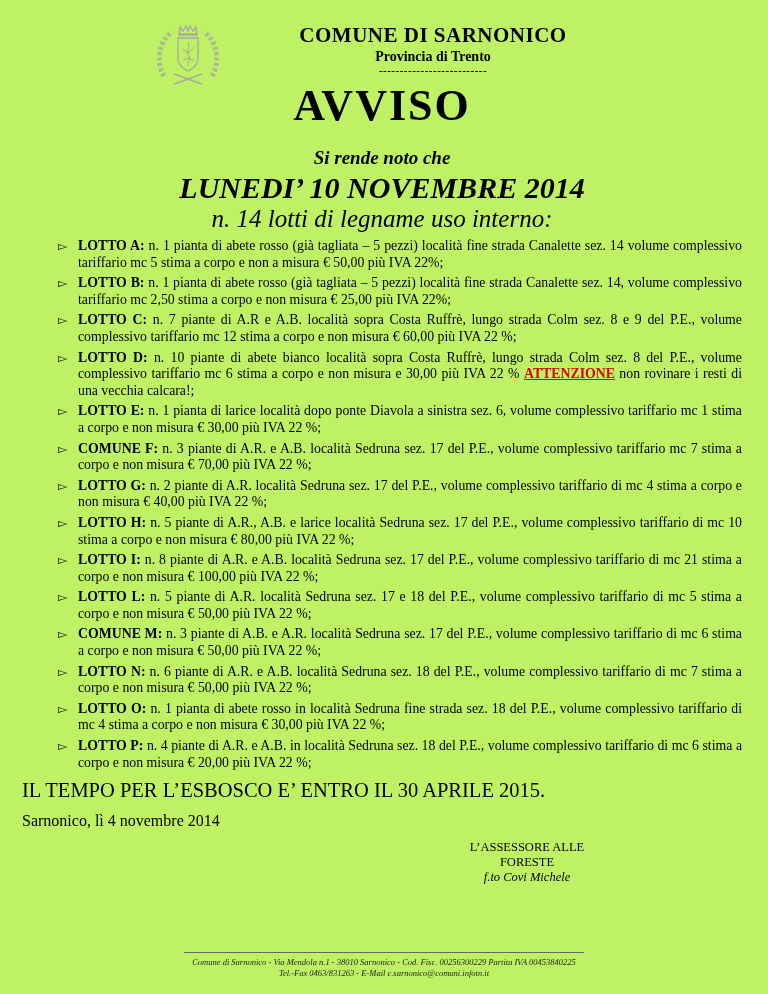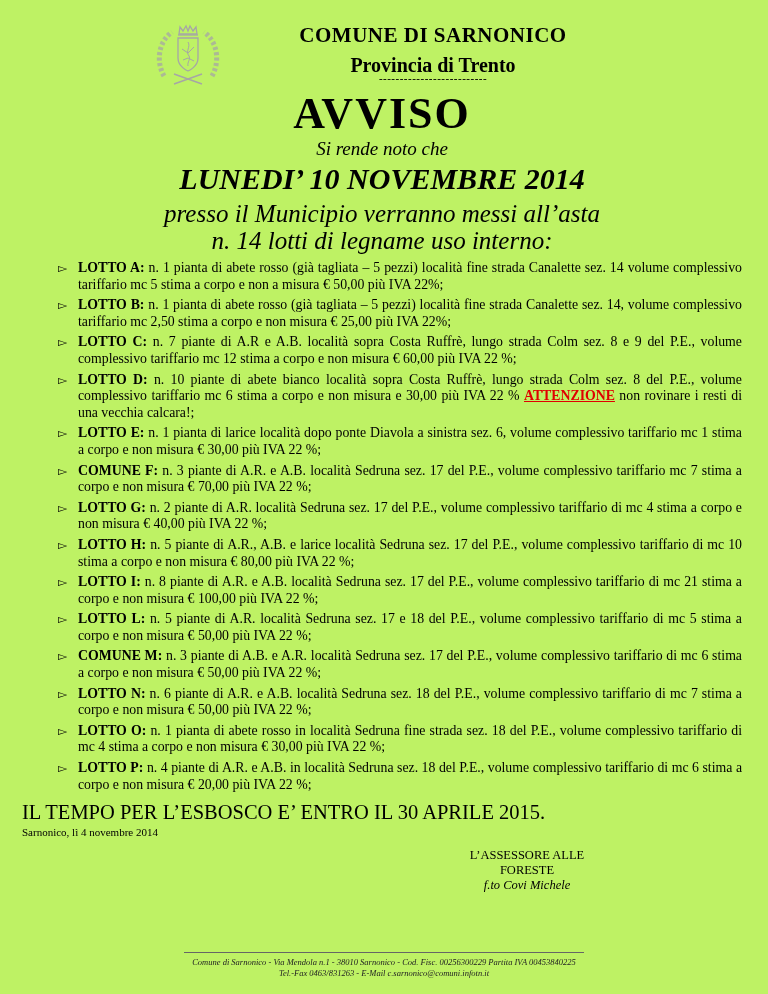--- a/index.html
+++ b/index.html
@@ -7,47 +7,47 @@
     width:768px; height:994px; margin:0 auto; position:relative;
     background:#bef264; color:#000;
     font-family:"Liberation Serif","DejaVu Serif",serif;
     overflow:hidden; box-sizing:border-box;
     padding:0 26px 0 22px;
   }
   
   .logo { position:absolute; left:148px; top:22px; width:80px; height:74px; }
   .header-text { padding-top:24px; padding-left:102px; text-align:center; }
   .muni { font-size:21px; font-weight:bold; letter-spacing:.5px; line-height:23px; }
-  .prov { font-size:20px; font-weight:bold; line-height:16px; margin-top:10px; }
+  .prov { font-size:14px; font-weight:bold; line-height:16px; margin-top:2px; }
   .divider { font-size:11px; font-weight:bold; letter-spacing:.5px; line-height:10px; }
   
   .headline { text-align:center; }
   .title { font-size:44px; font-weight:bold; line-height:46px; margin:8px 0 0; letter-spacing:2px; }
-  .intro { font-style:italic; font-size:19px; line-height:21px; margin-top:1px; }
+  .intro { font-style:italic; font-size:19px; line-height:21px; margin-top:18px;font-weight:bold; }
   .dateline, .timeline {
     font-size:30px; font-weight:bold; font-style:italic;
     line-height:35px; margin-top:2px;
   }
   .venue { font-style:italic; font-size:25px; line-height:27px; margin-top:4px; }
   .subject { font-style:italic; font-size:25px; line-height:27px; }
   
   .lots { margin:6px 0 0; padding:0; list-style:none; }
   .lots li {
     position:relative; padding-left:56px; margin-bottom:4px;
     font-size:13.8px; line-height:16.6px; text-align:justify;
   }
   .bullet {
     position:absolute; left:36px; top:1px;
     font-family:"DejaVu Sans",sans-serif; font-size:12px; line-height:15px;
   }
   .lot-label { font-weight:bold; }
   .attn { color:#e00000; font-weight:bold; text-decoration:underline; }
   
   .deadline { font-size:20.5px; line-height:24px; margin:7px 0 0; }
-  .place-date { font-size:11px; margin:2px 0 0; }
+  .place-date { font-size:16px; margin:10px 0 0; }
   .signature { width:240px; margin:10px 0 0 385px; text-align:center; font-size:12.5px; line-height:15px; }
   .sig-name { font-style:italic; }
   
   .footer { position:absolute; left:0; right:0; bottom:16px; text-align:center;
             font-style:italic; font-size:8.5px; line-height:10.5px; color:#222; }
   .footer-rule { width:400px; margin:0 auto 4px; border-top:1px solid #666; height:0; }
 </style>
 </head>
 <body>
 
@@ -70,21 +70,20 @@
   <header class="header-text">
     <div class="muni">COMUNE DI SARNONICO</div>
     <div class="prov">Provincia di Trento</div>
     <div class="divider">--------------------------</div>
   </header>
 
   <section class="headline">
     <h1 class="title">AVVISO</h1>
     <div class="intro">Si rende noto che</div>
     <div class="dateline">LUNEDI’ 10 NOVEMBRE 2014</div>
-    <div class="venue">presso il Municipio verranno messi all’asta</div>
     <div class="subject">n. 14 lotti di legname uso interno:</div>
   </section>
 
   <ul class="lots">
     <li>
       <span class="bullet">▻</span>
       <span class="lot-label">LOTTO A:</span><span> n. 1 pianta di abete rosso (già tagliata – 5 pezzi) località fine strada Canalette sez. 14 volume complessivo tariffario mc 5 stima a corpo e non a misura € 50,00 più IVA 22%;</span>
     </li>
     <li>
       <span class="bullet">▻</span>

